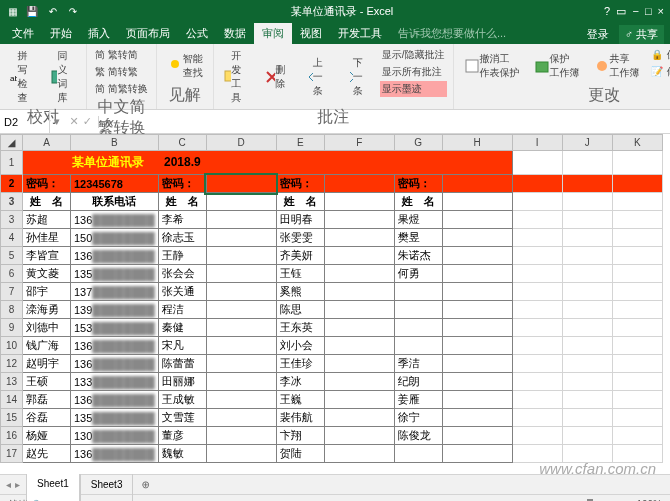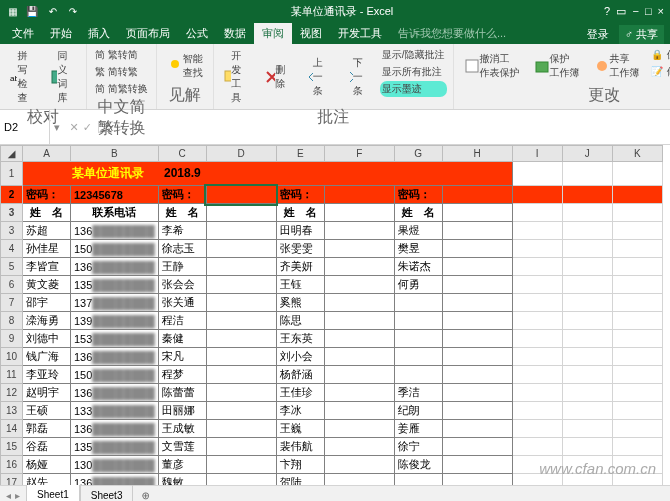--- a/index.html
+++ b/index.html
@@ -19,23 +19,23 @@
 .ribbon-tabs .right .rbtn.share { background: #1a7a40; }
 .ribbon-tabs .tell { color: #a0c8b0; padding: 3px 8px; font-size: 11px; }
 
 .ribbon { background: #f1f1f1; border-bottom: 1px solid #d4d4d4; height: 66px; display: flex; font-size: 10px; color: #444; }
 .ribbon-group { border-right: 1px solid #e0e0e0; padding: 3px 6px; display: flex; flex-direction: column; justify-content: space-between; }
 .ribbon-group .top { display: flex; gap: 6px; flex: 1; }
 .ribbon-group .label { text-align: center; color: #666; font-size: 16px; }
 .ribbon-btn { display: flex; align-items: center; justify-content: center; padding: 2px 4px; cursor: pointer; }
 .vstack { display: flex; flex-direction: column; gap: 1px; font-size: 10px; }
 .vstack .item { padding: 1px 2px; cursor: pointer; white-space: nowrap; }
-.vstack .item.hl { background: #5eead4; border-radius: 7px; }
-
-.formula-bar { display: flex; height: 35px; border-bottom: 1px solid #d4d4d4; align-items: center; font-size: 11px; }
+.vstack .item.hl { background: #fca5a5; }
+
+.formula-bar { display: flex; height: 24px; border-bottom: 1px solid #d4d4d4; align-items: center; font-size: 11px; }
 .name-box { width: 50px; border-right: 1px solid #d4d4d4; padding: 0 4px; height: 100%; display: flex; align-items: center; }
 .fb-icons { display: flex; gap: 4px; padding: 0 6px; color: #aaa; }
 .fx { font-style: italic; color: #666; padding: 0 6px; border-left: 1px solid #d4d4d4; }
 
 .grid-wrap { position: relative; overflow: auto; height: 340px; background: #fff; }
 table.sheet { border-collapse: collapse; table-layout: fixed; }
 .col-hdr th { background: #e6e6e6; border: 1px solid #bdbdbd; font-weight: normal; font-size: 10px; color: #444; height: 16px; }
 .row-hdr { background: #e6e6e6; border: 1px solid #bdbdbd; text-align: center; font-size: 10px; color: #444; width: 22px; }
 td { border: 1px solid #808080; font-size: 11px; padding: 1px 3px; height: 16px; white-space: nowrap; overflow: hidden; }
 td.nb { border: 1px solid #d4d4d4; }
@@ -393,34 +393,20 @@
           <td></td>
   <td>刘小会</td>
           <td></td>
   <td></td>
           <td></td>
   <td class="nb"></td>
           <td class="nb"></td>
           <td class="nb"></td>
         </tr>
         <tr>
-          <td class="row-hdr">11</td>
-  <td>李亚玲</td>
-  <td><span>150</span><span class="blurred">████████</span></td>
-  <td>程梦</td>
-          <td></td>
-  <td>杨舒涵</td>
-          <td></td>
-  <td></td>
-          <td></td>
-  <td class="nb"></td>
-          <td class="nb"></td>
-          <td class="nb"></td>
-        </tr>
-        <tr>
           <td class="row-hdr">12</td>
   <td>赵明宇</td>
   <td><span>136</span><span class="blurred">████████</span></td>
   <td>陈蕾蕾</td>
           <td></td>
   <td>王佳珍</td>
           <td></td>
   <td>季洁</td>
           <td></td>
   <td class="nb"></td>

